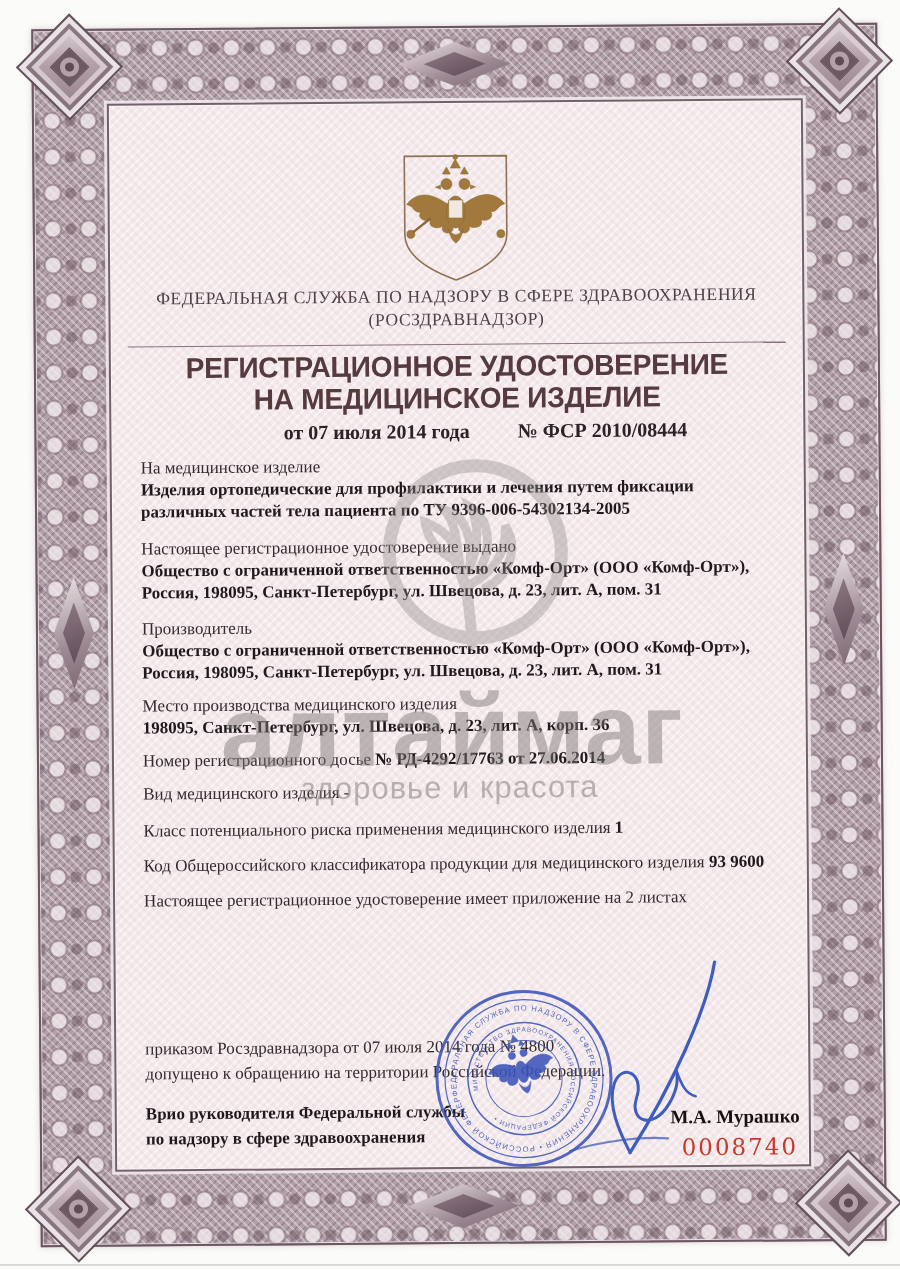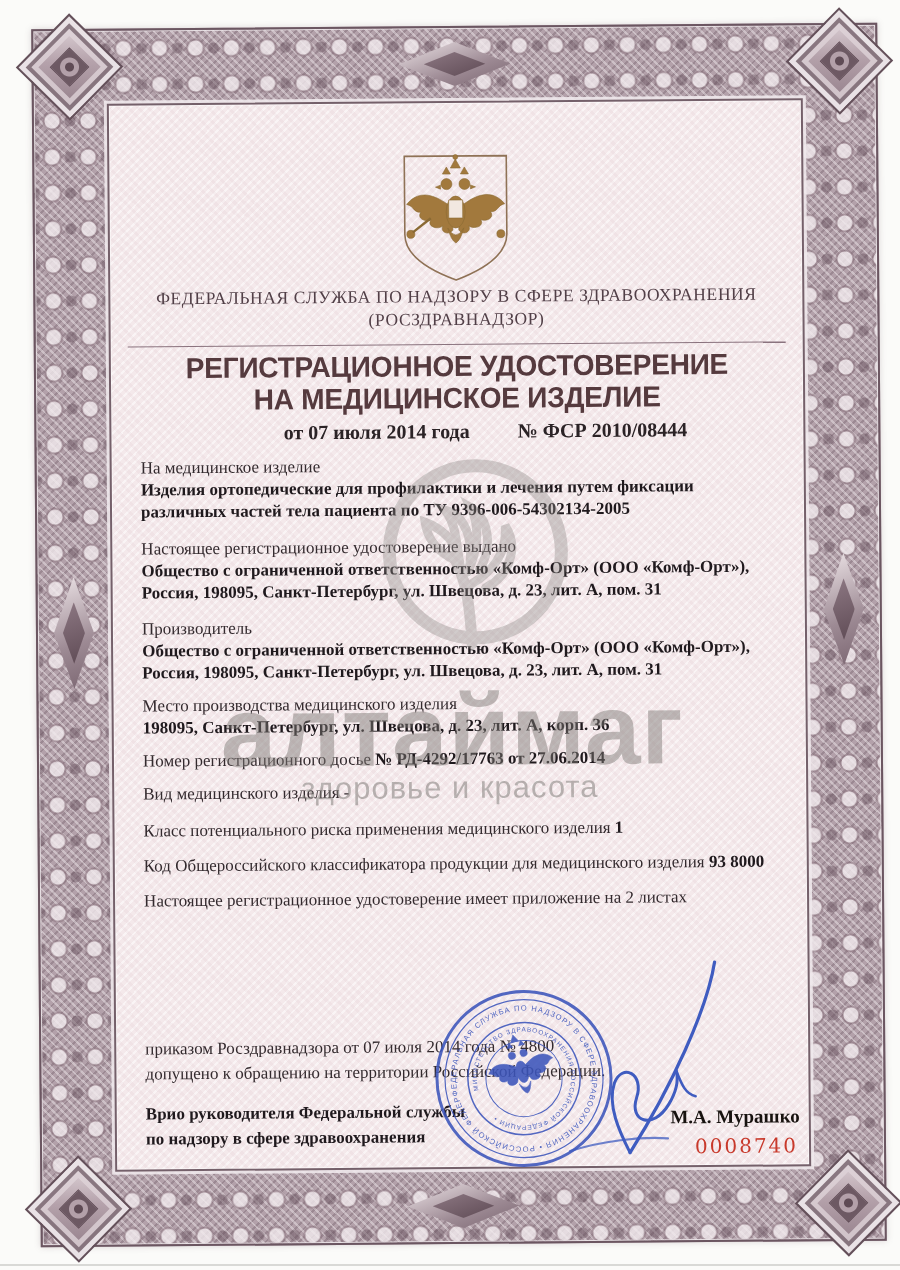--- a/index.html
+++ b/index.html
@@ -81,21 +81,21 @@
   .L4{top:509px}.L5{top:531px}.L6{top:553px}
   .L7{top:589px}.L8{top:611px}.L9{top:633px}
   .L10{top:666px}.L11{top:688px}
   .L12{top:721px}.L13{top:754px}.L14{top:791px}.L15{top:826px}.L16{top:861px}
 
   
   .F1{top:1009px}.F2{top:1034px}
   .F3{top:1074px;font-weight:bold;color:#1f191d}.F4{top:1099px;font-weight:bold;color:#1f191d}
   .signer-name{position:absolute;right:84px;top:1080px;z-index:7;font-weight:bold;font-size:19px;color:#17120f;}
   .serial{position:absolute;right:86px;top:1108px;z-index:7;font-family:"DejaVu Serif",serif;
-    font-size:20px;letter-spacing:2px;color:#c8392b;}
+    font-size:23px;letter-spacing:2px;color:#c8392b;}
 
   
   .wm-tree{position:absolute;left:338px;top:424px;z-index:4;opacity:.38;}
   .wm-brand{position:absolute;left:182px;top:652px;z-index:4;
     font-family:"Liberation Sans",sans-serif;font-weight:bold;font-size:100px;line-height:1;
     color:rgba(125,121,117,.48);letter-spacing:1px;}
   .wm-tagline{position:absolute;left:262px;top:742px;z-index:4;
     font-family:"Liberation Sans",sans-serif;font-size:31px;
     color:rgba(131,127,123,.55);letter-spacing:1px;}
 
@@ -160,21 +160,21 @@
   <div class="line L5 b">Общество с ограниченной ответственностью «Комф-Орт» (ООО «Комф-Орт»),</div>
   <div class="line L6 b">Россия, 198095, Санкт-Петербург, ул. Швецова, д. 23, лит. А, пом. 31</div>
   <div class="line L7">Производитель</div>
   <div class="line L8 b">Общество с ограниченной ответственностью «Комф-Орт» (ООО «Комф-Орт»),</div>
   <div class="line L9 b">Россия, 198095, Санкт-Петербург, ул. Швецова, д. 23, лит. А, пом. 31</div>
   <div class="line L10">Место производства медицинского изделия</div>
   <div class="line L11 b">198095, Санкт-Петербург, ул. Швецова, д. 23, лит. А, корп. 36</div>
   <div class="line L12"><span>Номер регистрационного досье </span><span class="b">№ РД-4292/17763 от 27.06.2014</span></div>
   <div class="line L13">Вид медицинского изделия -</div>
   <div class="line L14"><span>Класс потенциального риска применения медицинского изделия </span><span class="b">1</span></div>
-  <div class="line L15"><span>Код Общероссийского классификатора продукции для медицинского изделия </span><span class="b">93 8000</span></div>
+  <div class="line L15"><span>Код Общероссийского классификатора продукции для медицинского изделия </span><span class="b">93 9600</span></div>
   <div class="line L16">Настоящее регистрационное удостоверение имеет приложение на 2 листах</div>
 
   <div class="wm-tree">
     <svg width="200" height="200" viewBox="0 0 200 200" fill="none" stroke="#8f8b88" stroke-linecap="round">
       <circle cx="100" cy="100" r="86" stroke-width="13"></circle>
       <path d="M96,192 C94,150 90,126 78,104" stroke-width="11"></path>
       <path d="M80,108 C62,100 52,86 50,70 C66,76 78,88 82,100" stroke-width="9"></path>
       <path d="M88,128 C80,100 84,76 70,58 C92,64 98,90 94,116" stroke-width="9"></path>
       <path d="M92,120 C104,96 104,72 96,56 C116,68 116,98 104,118" stroke-width="9"></path>
       <path d="M96,132 C120,118 132,98 130,74 C144,96 134,124 110,136" stroke-width="9"></path>

